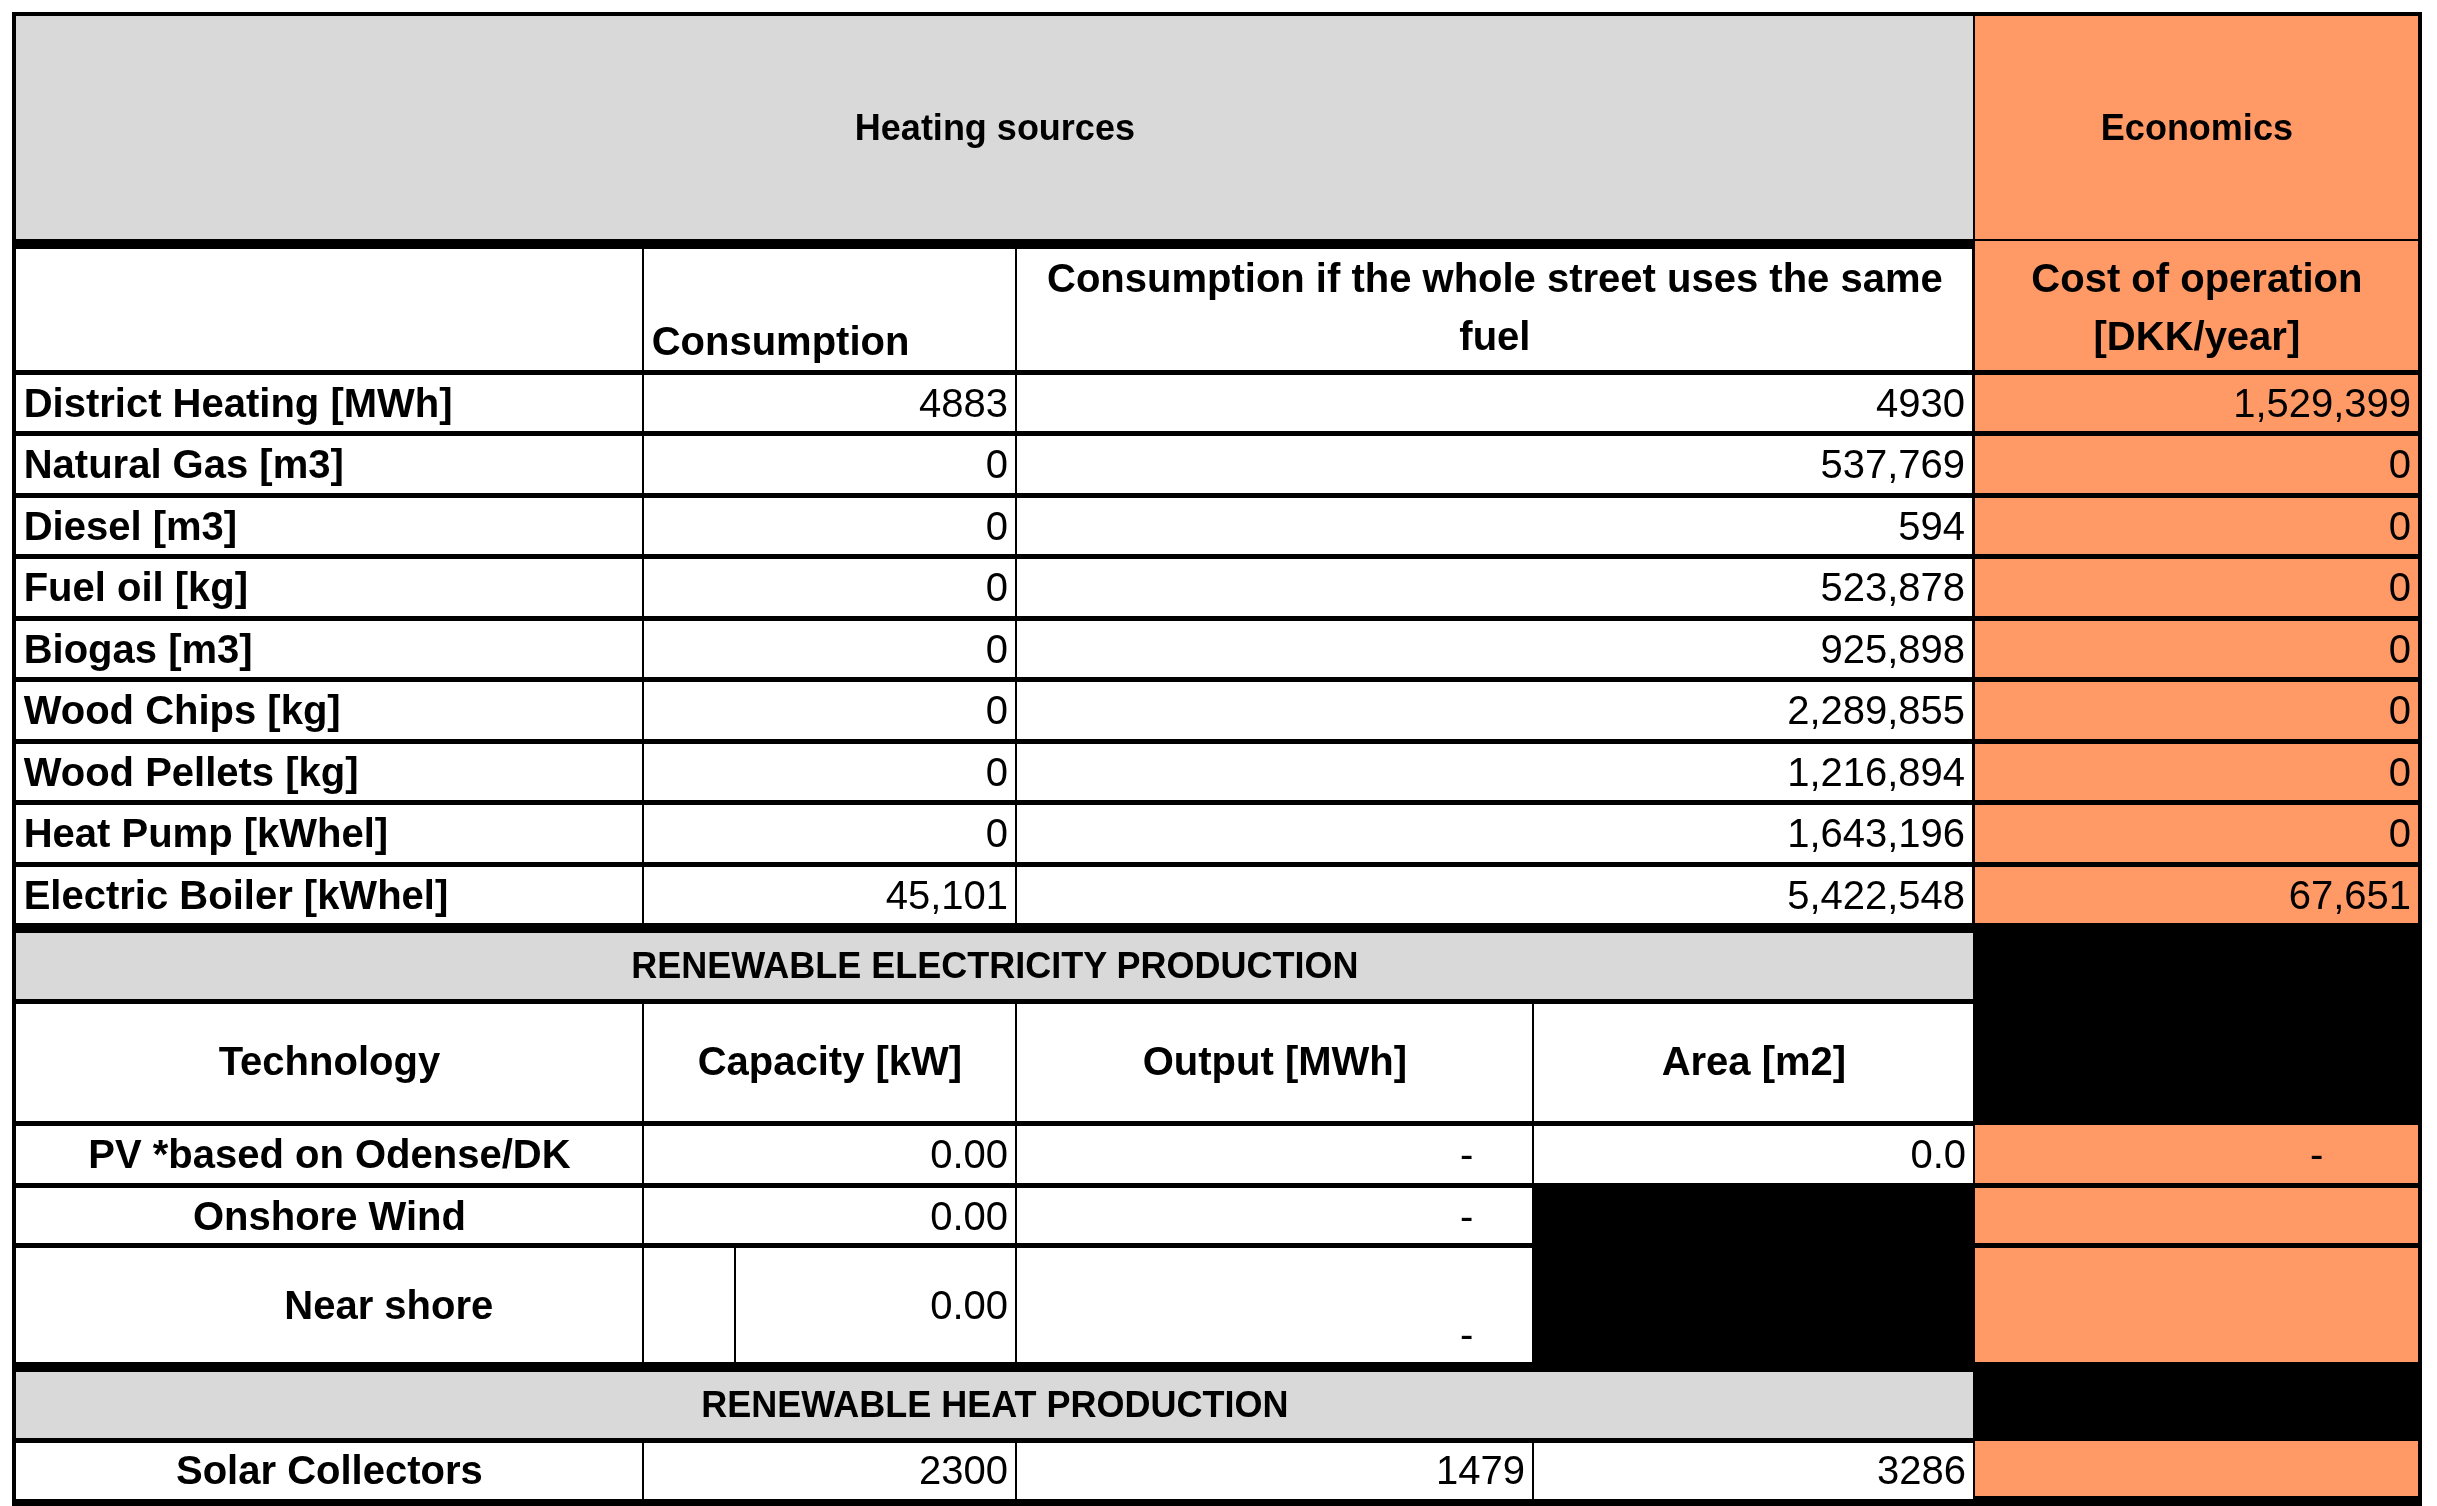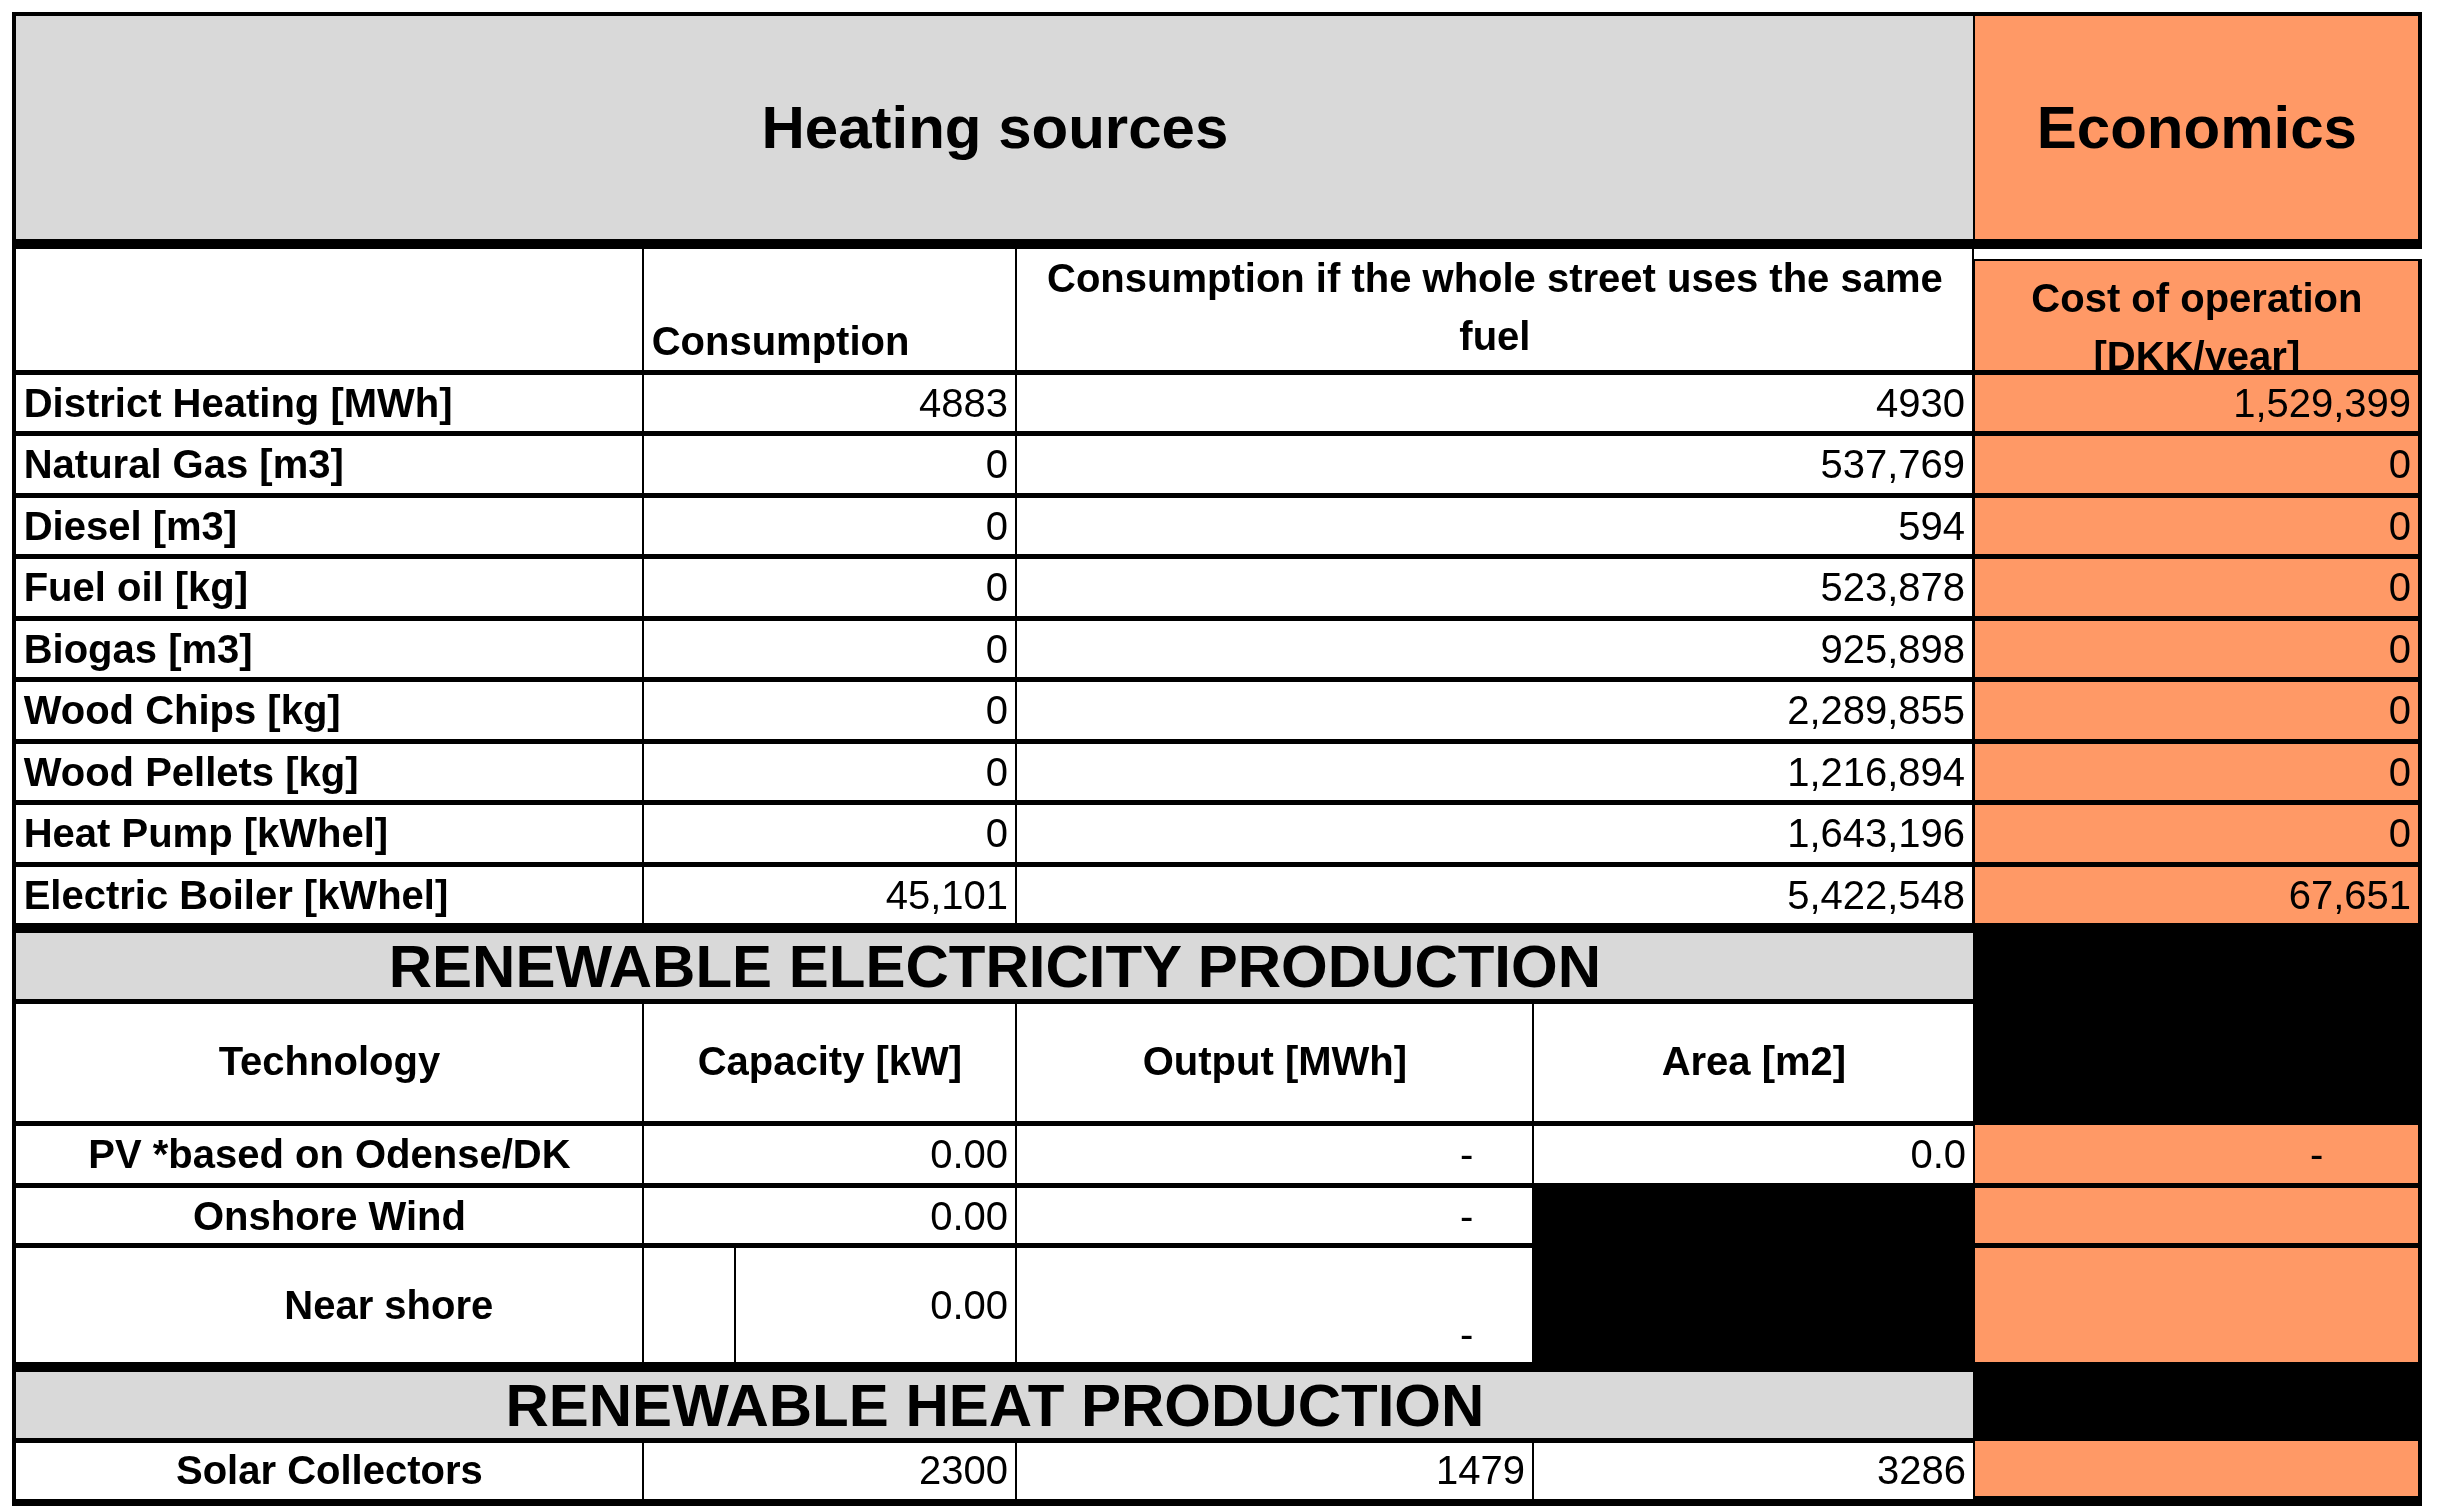--- a/index.html
+++ b/index.html
@@ -8,36 +8,36 @@
   .sheet { position: absolute; left: 12.4px; top: 12.4px; width: 2410px; height: 1481px; }
   .cell { position: absolute; box-sizing: border-box; border: 2.2px solid #000;
           display: flex; align-items: center; padding: 0 7.3px; font-size: 40px; white-space: nowrap; overflow: hidden; }
   .gray { background: #d9d9d9; }
   .orange { background: #ff9966; }
   .black { background: #000; }
   .bold { font-weight: bold; }
   .center { justify-content: center; text-align: center; }
   .right { justify-content: flex-end; }
   .left { justify-content: flex-start; }
-  .title { font-size: 60px; font-weight: bold; }
+  .title { font-size: 36px; font-weight: bold; }
   .thickb { border-bottom-width: 10.2px; }
   .wrap { white-space: normal; line-height: 1.45; }
 </style>
 </head>
 <body>
 
 <div class="sheet">
 
   <div class="cell gray center title thickb" style="left:0;top:0;width:1963px;height:237px;border-top-width:4.4px;border-left-width:4.4px;">Heating sources</div>
   <div class="cell orange center title thickb" style="left:1961px;top:0;width:449px;height:237px;border-top-width:4.4px;border-right-width:4.4px;">Economics</div>
 
   <div class="cell" style="left:0;top:227px;width:632px;height:135px;border-left-width:4.4px;"></div>
   <div class="cell bold left" style="left:630px;top:227px;width:375px;height:135px;align-items:flex-end;padding-bottom:8.8px;">Consumption</div>
   <div class="cell bold center wrap" style="left:1003px;top:227px;width:959px;height:135px;">Consumption if the whole street uses the same fuel</div>
-  <div class="cell orange bold center wrap" style="left:1961px;top:227px;width:449px;height:135px;border-right-width:4.4px;padding:0 44px;margin-top:20px;">Cost of operation [DKK/year]</div>
+  <div class="cell orange bold center wrap" style="left:1961px;top:227px;width:449px;height:135px;border-right-width:4.4px;padding:0 44px;">Cost of operation [DKK/year]</div>
 
   <div>
     <div>
       <div class="cell bold left" style="left:0;top:358px;width:632px;height:64px;border-left-width:4.4px;border-top-width:5.9px;">District Heating [MWh]</div>
       <div class="cell right" style="left:630px;top:358px;width:375px;height:64px;border-top-width:5.9px;">4883</div>
       <div class="cell right" style="left:1003px;top:358px;width:959px;height:64px;border-top-width:5.9px;">4930</div>
       <div class="cell orange right" style="left:1961px;top:358px;width:449px;height:64px;border-top-width:5.9px;border-right-width:4.4px;">1,529,399</div>
     </div>
     <div>
       <div class="cell bold left" style="left:0;top:419px;width:632px;height:64px;border-left-width:4.4px;border-top-width:5.9px;">Natural Gas [m3]</div>

